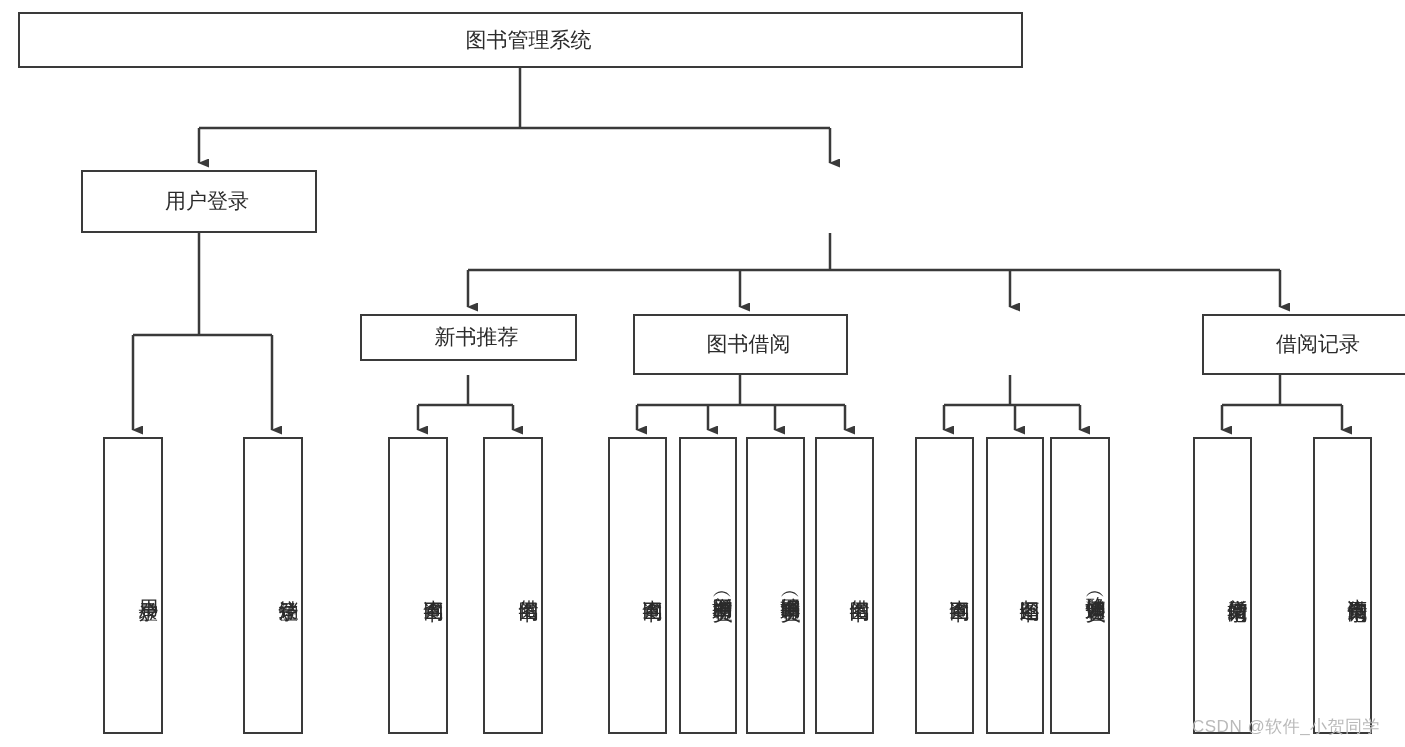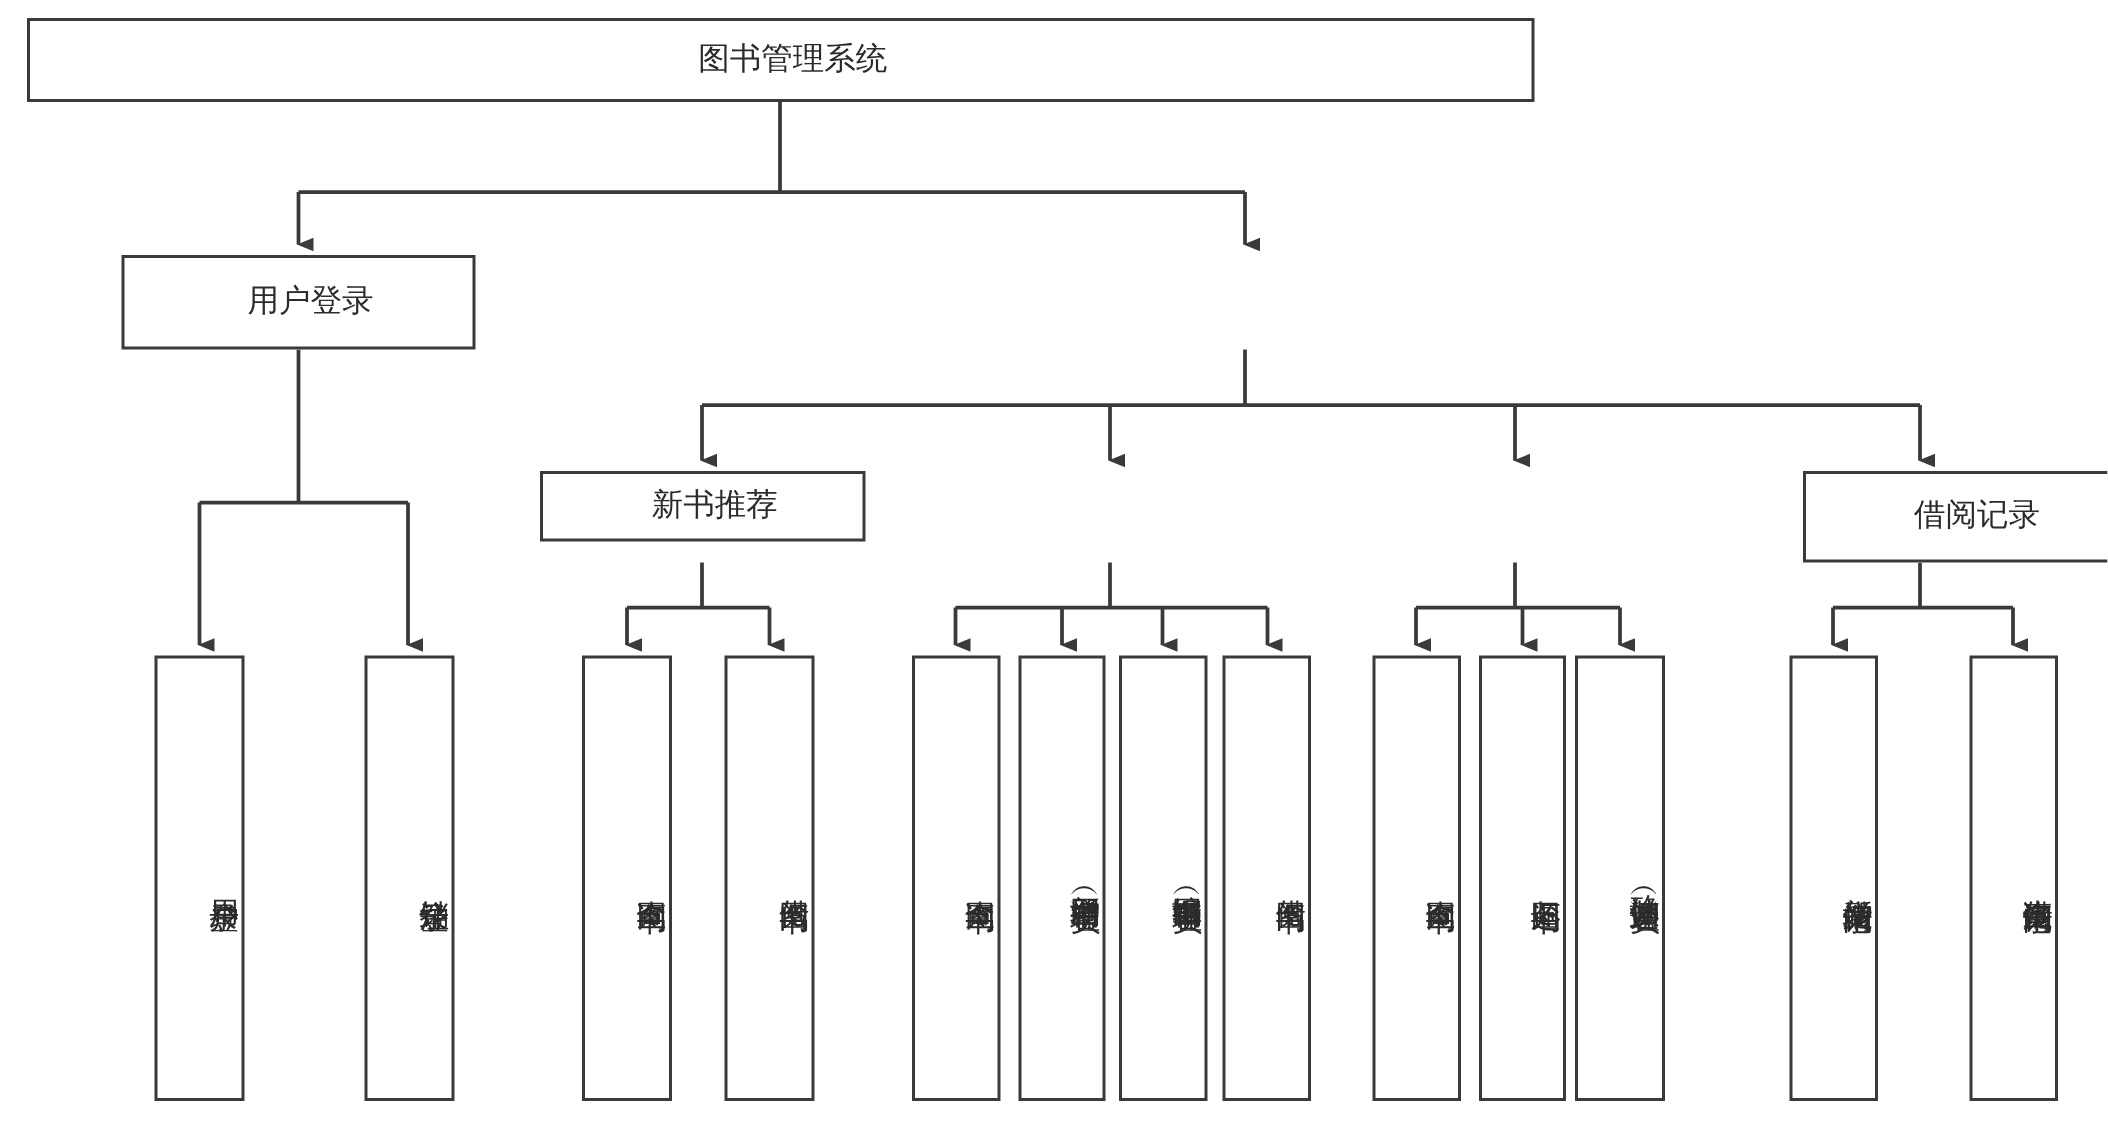--- a/index.html
+++ b/index.html
@@ -129,20 +129,23 @@
     <span>图书管理系统</span>
   </div>
 
   <div class="node node-h" style="left: 81px; top: 170px; width: 236px; height: 63px; border-color: rgb(58, 58, 58); color: rgb(43, 43, 43);">
     <span>用户登录</span>
   </div>
 
   <div class="node node-h" style="left: 360px; top: 314px; width: 217px; height: 47px; border-color: rgb(58, 58, 58); color: rgb(43, 43, 43);">
     <span>新书推荐</span>
   </div>
+  <div class="node node-h" style="left: 633px; top: 314px; width: 215px; height: 61px; border-color: rgb(58, 58, 58); color: rgb(43, 43, 43);">
+    <span>图书借阅</span>
+  </div>
   <div class="node node-h" style="left: 1172px; top: 314px; width: 216px; height: 61px; border-color: rgb(58, 58, 58); color: rgb(43, 43, 43); margin-left: 30px;">
     <span>借阅记录</span>
   </div>
 
   <div class="node node-v" style="left: 103px; top: 437px; width: 60px; height: 297px; border-color: rgb(58, 58, 58); color: rgb(43, 43, 43);">
     <span class="vtext">用户登录</span>
   </div>
   <div class="node node-v" style="left: 243px; top: 437px; width: 60px; height: 297px; border-color: rgb(58, 58, 58); color: rgb(43, 43, 43);">
     <span class="vtext">注销登录</span>
   </div>
@@ -173,14 +176,15 @@
   <div class="node node-v" style="left: 1050px; top: 437px; width: 60px; height: 297px; border-color: rgb(58, 58, 58); color: rgb(43, 43, 43);">
     <span class="vtext">确认归还（管理员）</span>
   </div>
   <div class="node node-v" style="left: 1193px; top: 437px; width: 59px; height: 297px; border-color: rgb(58, 58, 58); color: rgb(43, 43, 43);">
     <span class="vtext">新增借阅记录</span>
   </div>
   <div class="node node-v" style="left: 1313px; top: 437px; width: 59px; height: 297px; border-color: rgb(58, 58, 58); color: rgb(43, 43, 43);">
     <span class="vtext">查询借阅记录</span>
   </div>
 
+  <div class="watermark" style="left: 1192px; top: 715px; color: rgb(185, 185, 185);">CSDN @软件_小贺同学</div>
 
 </div>
 
 </body></html>

